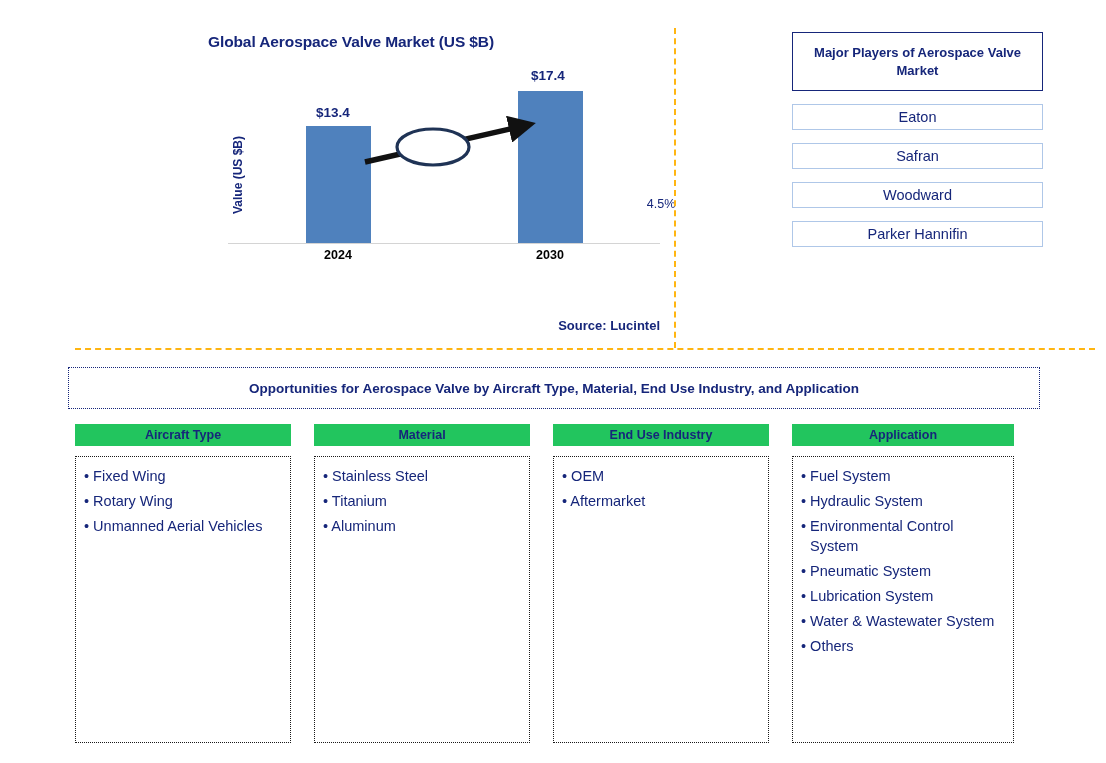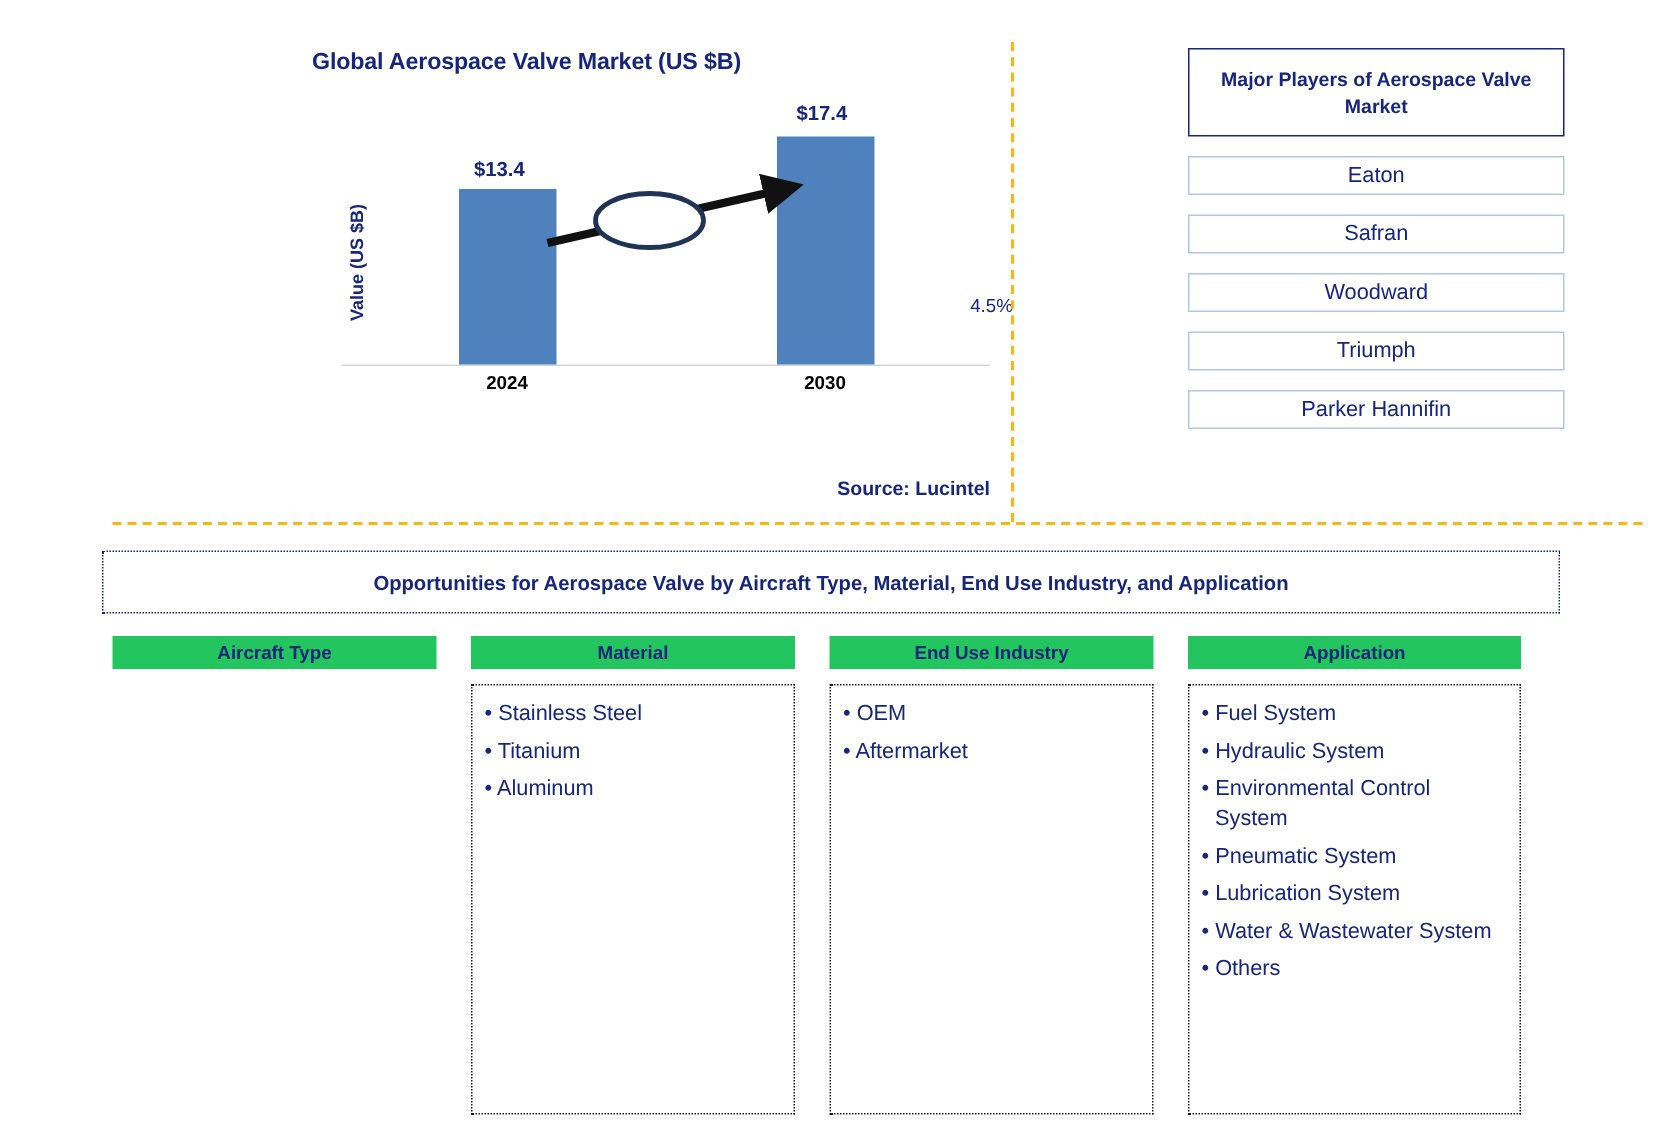--- a/index.html
+++ b/index.html
@@ -281,33 +281,35 @@
   <div class="player-row">
     <span>Eaton</span>
   </div>
   <div class="player-row">
     <span>Safran</span>
   </div>
   <div class="player-row">
     <span>Woodward</span>
   </div>
   <div class="player-row">
-    <span>Triumph</span>
-  </div>
-  <div class="player-row">
     <span>Parker Hannifin</span>
   </div>
 </div>
 
 <div id="opportunities-banner">Opportunities for Aerospace Valve by Aircraft Type, Material, End Use Industry, and Application</div>
 
 <div id="columns">
 
   <div class="column">
     <div class="col-header">Aircraft Type</div>
+    <div class="col-body">
+        <div class="bullet-item">• Fixed Wing</div>
+        <div class="bullet-item">• Rotary Wing</div>
+        <div class="bullet-item">• Unmanned Aerial Vehicles</div>
+      </div>
   </div>
 
   <div class="column">
     <div class="col-header">Material</div>
     <div class="col-body">
         <div class="bullet-item">• Stainless Steel</div>
         <div class="bullet-item">• Titanium</div>
         <div class="bullet-item">• Aluminum</div>
       </div>
   </div>

